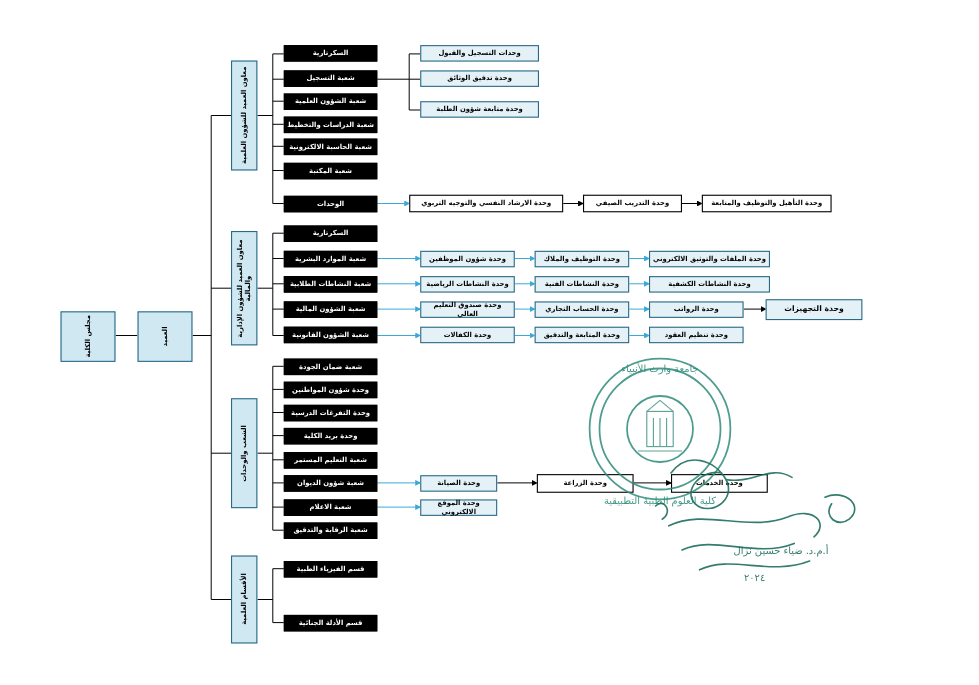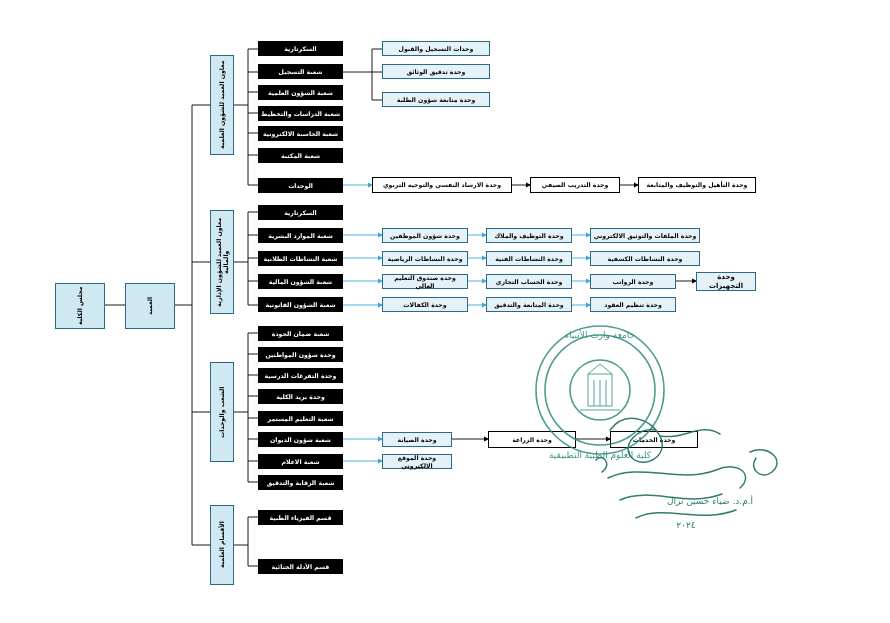--- a/index.html
+++ b/index.html
@@ -301,21 +301,21 @@
   <div class="node n-paleblue" style="left:590px; top:251px; width:110px; height:15px;">
     <span>وحدة النشاطات الكشفية</span>
   </div>
   <div class="node n-paleblue" style="left:590px; top:274px; width:86px; height:15px;">
     <span>وحدة الرواتب</span>
   </div>
   <div class="node n-paleblue" style="left:590px; top:297px; width:86px; height:15px;">
     <span>وحدة تنظيم العقود</span>
   </div>
 
-  <div class="node n-paleblue" style="left:696px; top:272px; width:60px; height:19px; font-size:7px;">
+  <div class="node n-paleblue" style="left:696px; top:272px; width:88px; height:19px; font-size:7px;">
     <span>وحدة التجهيزات</span>
   </div>
 
   <div class="node n-dark" style="left:258px; top:326px; width:85px; height:15px;">
     <span>شعبة ضمان الجودة</span>
   </div>
   <div class="node n-dark" style="left:258px; top:347px; width:85px; height:15px;">
     <span>وحدة شؤون المواطنين</span>
   </div>
   <div class="node n-dark" style="left:258px; top:368px; width:85px; height:15px;">

